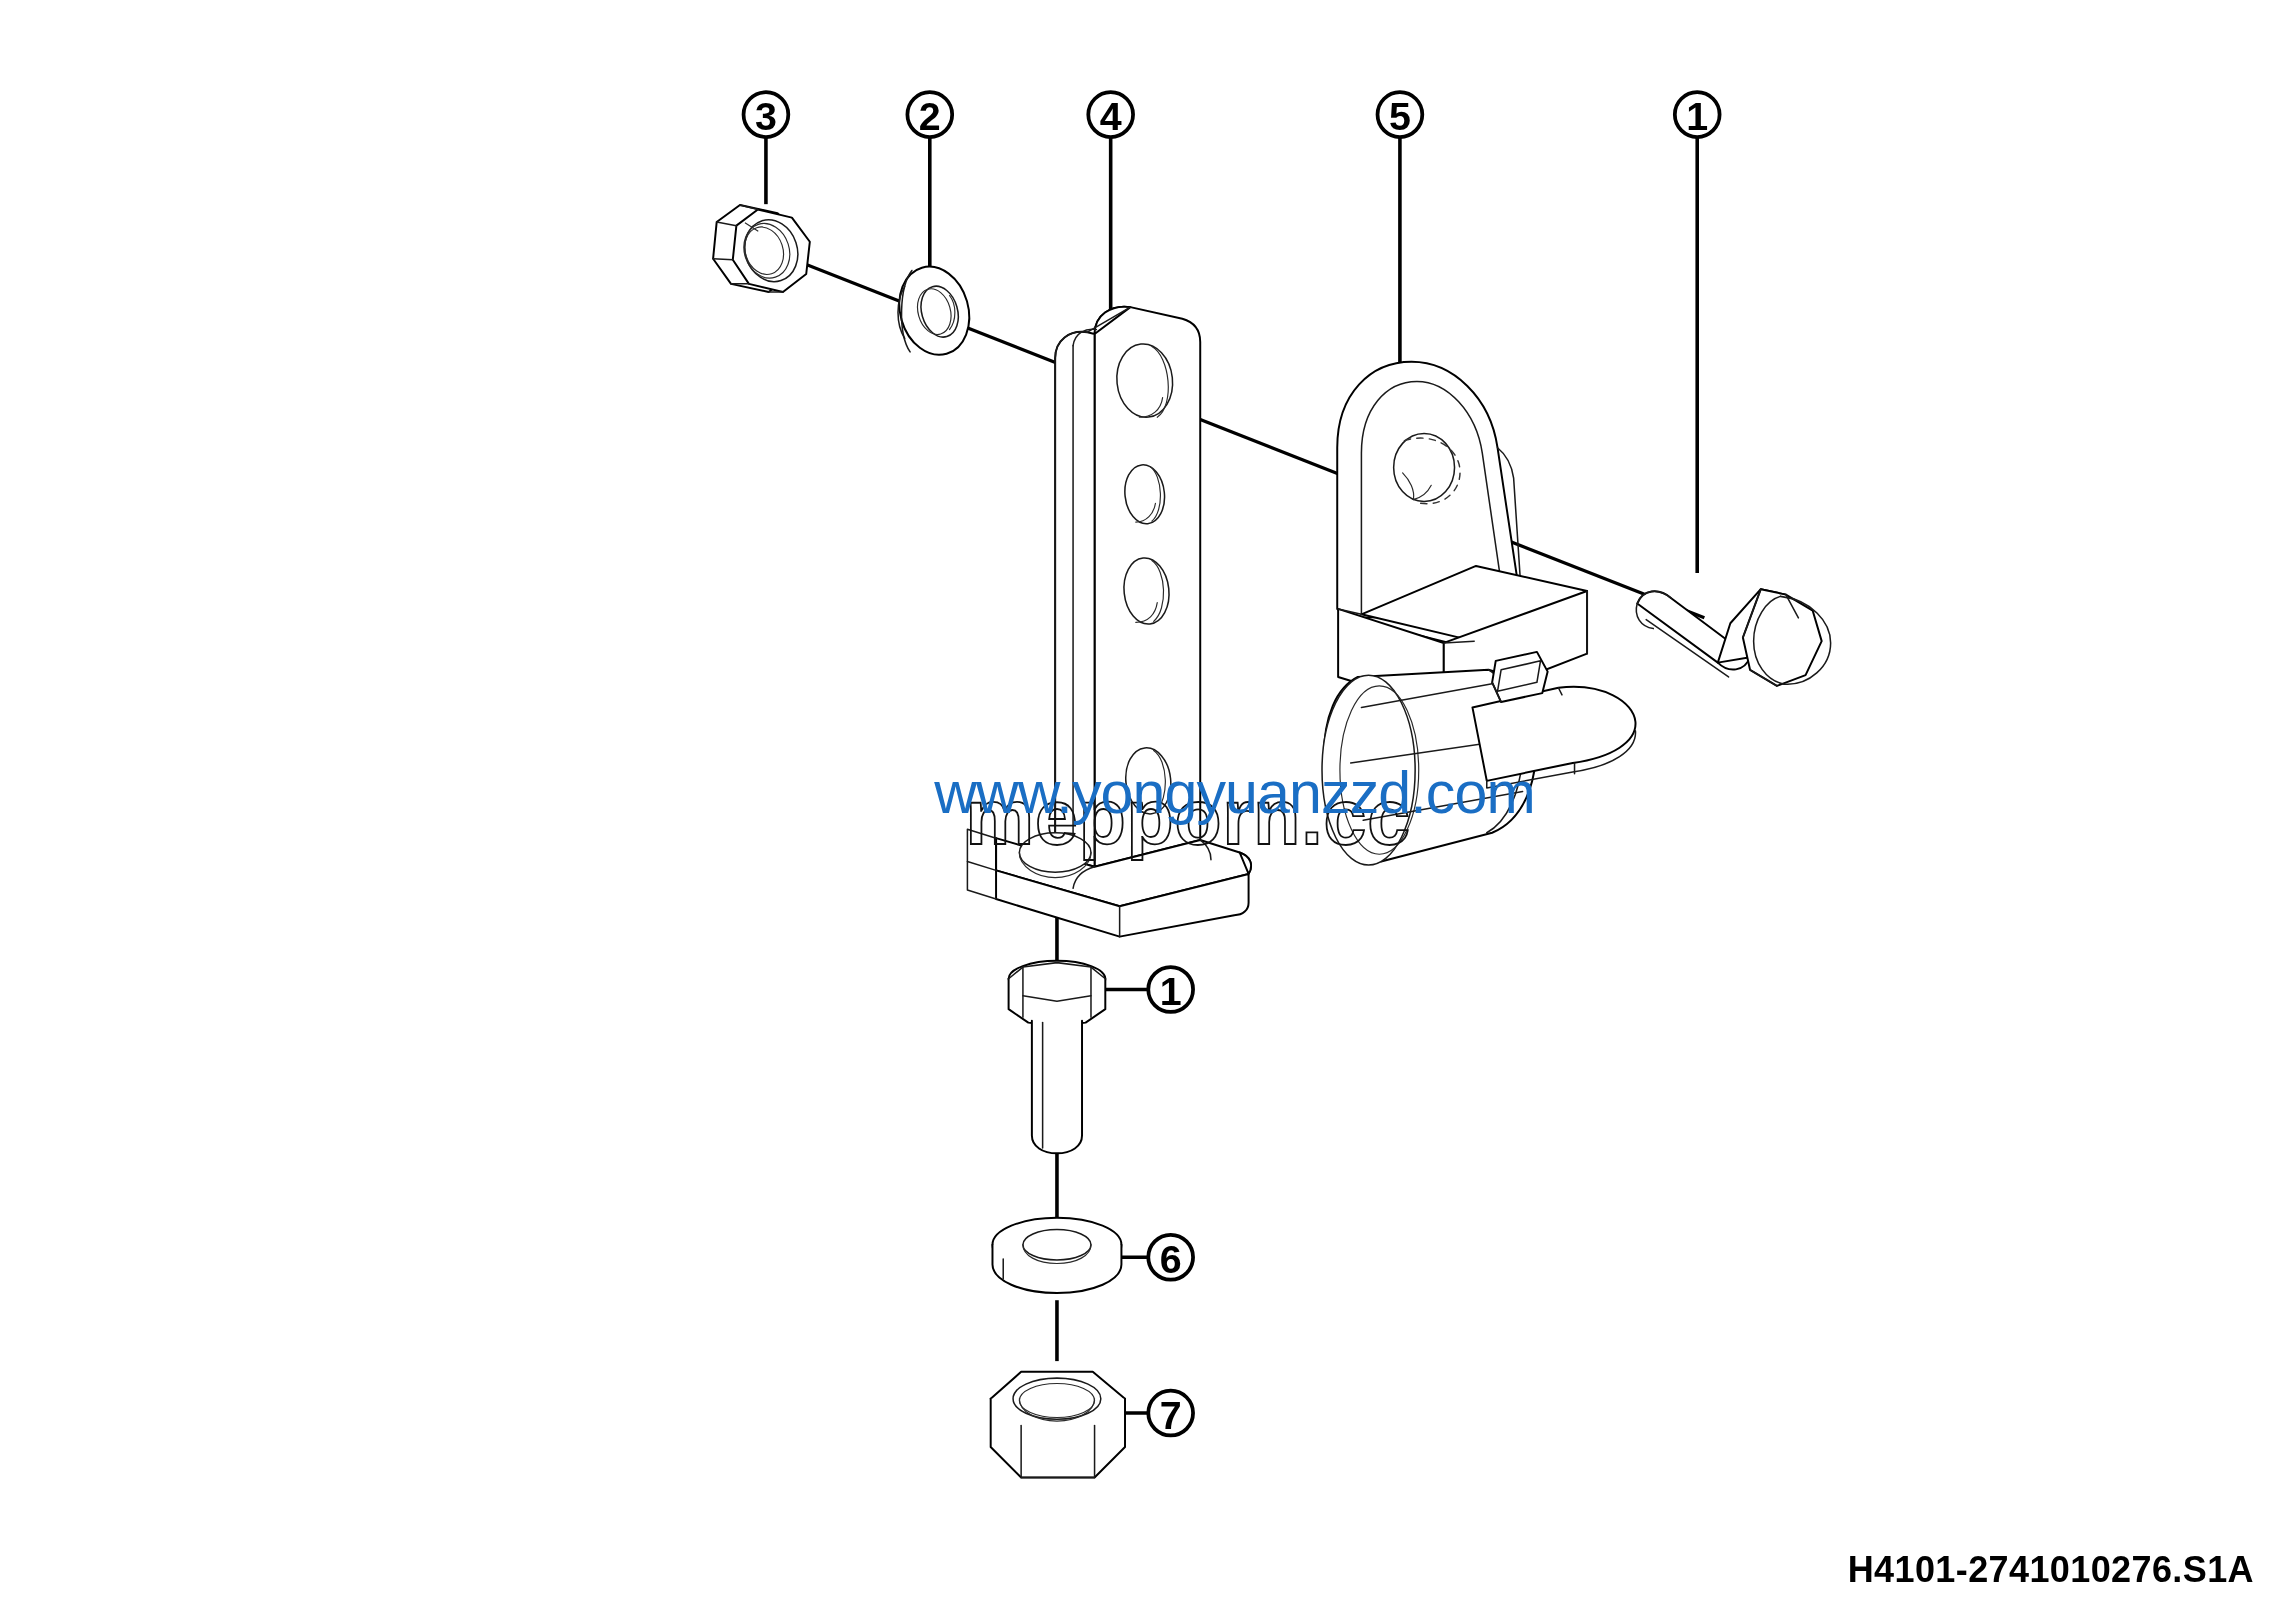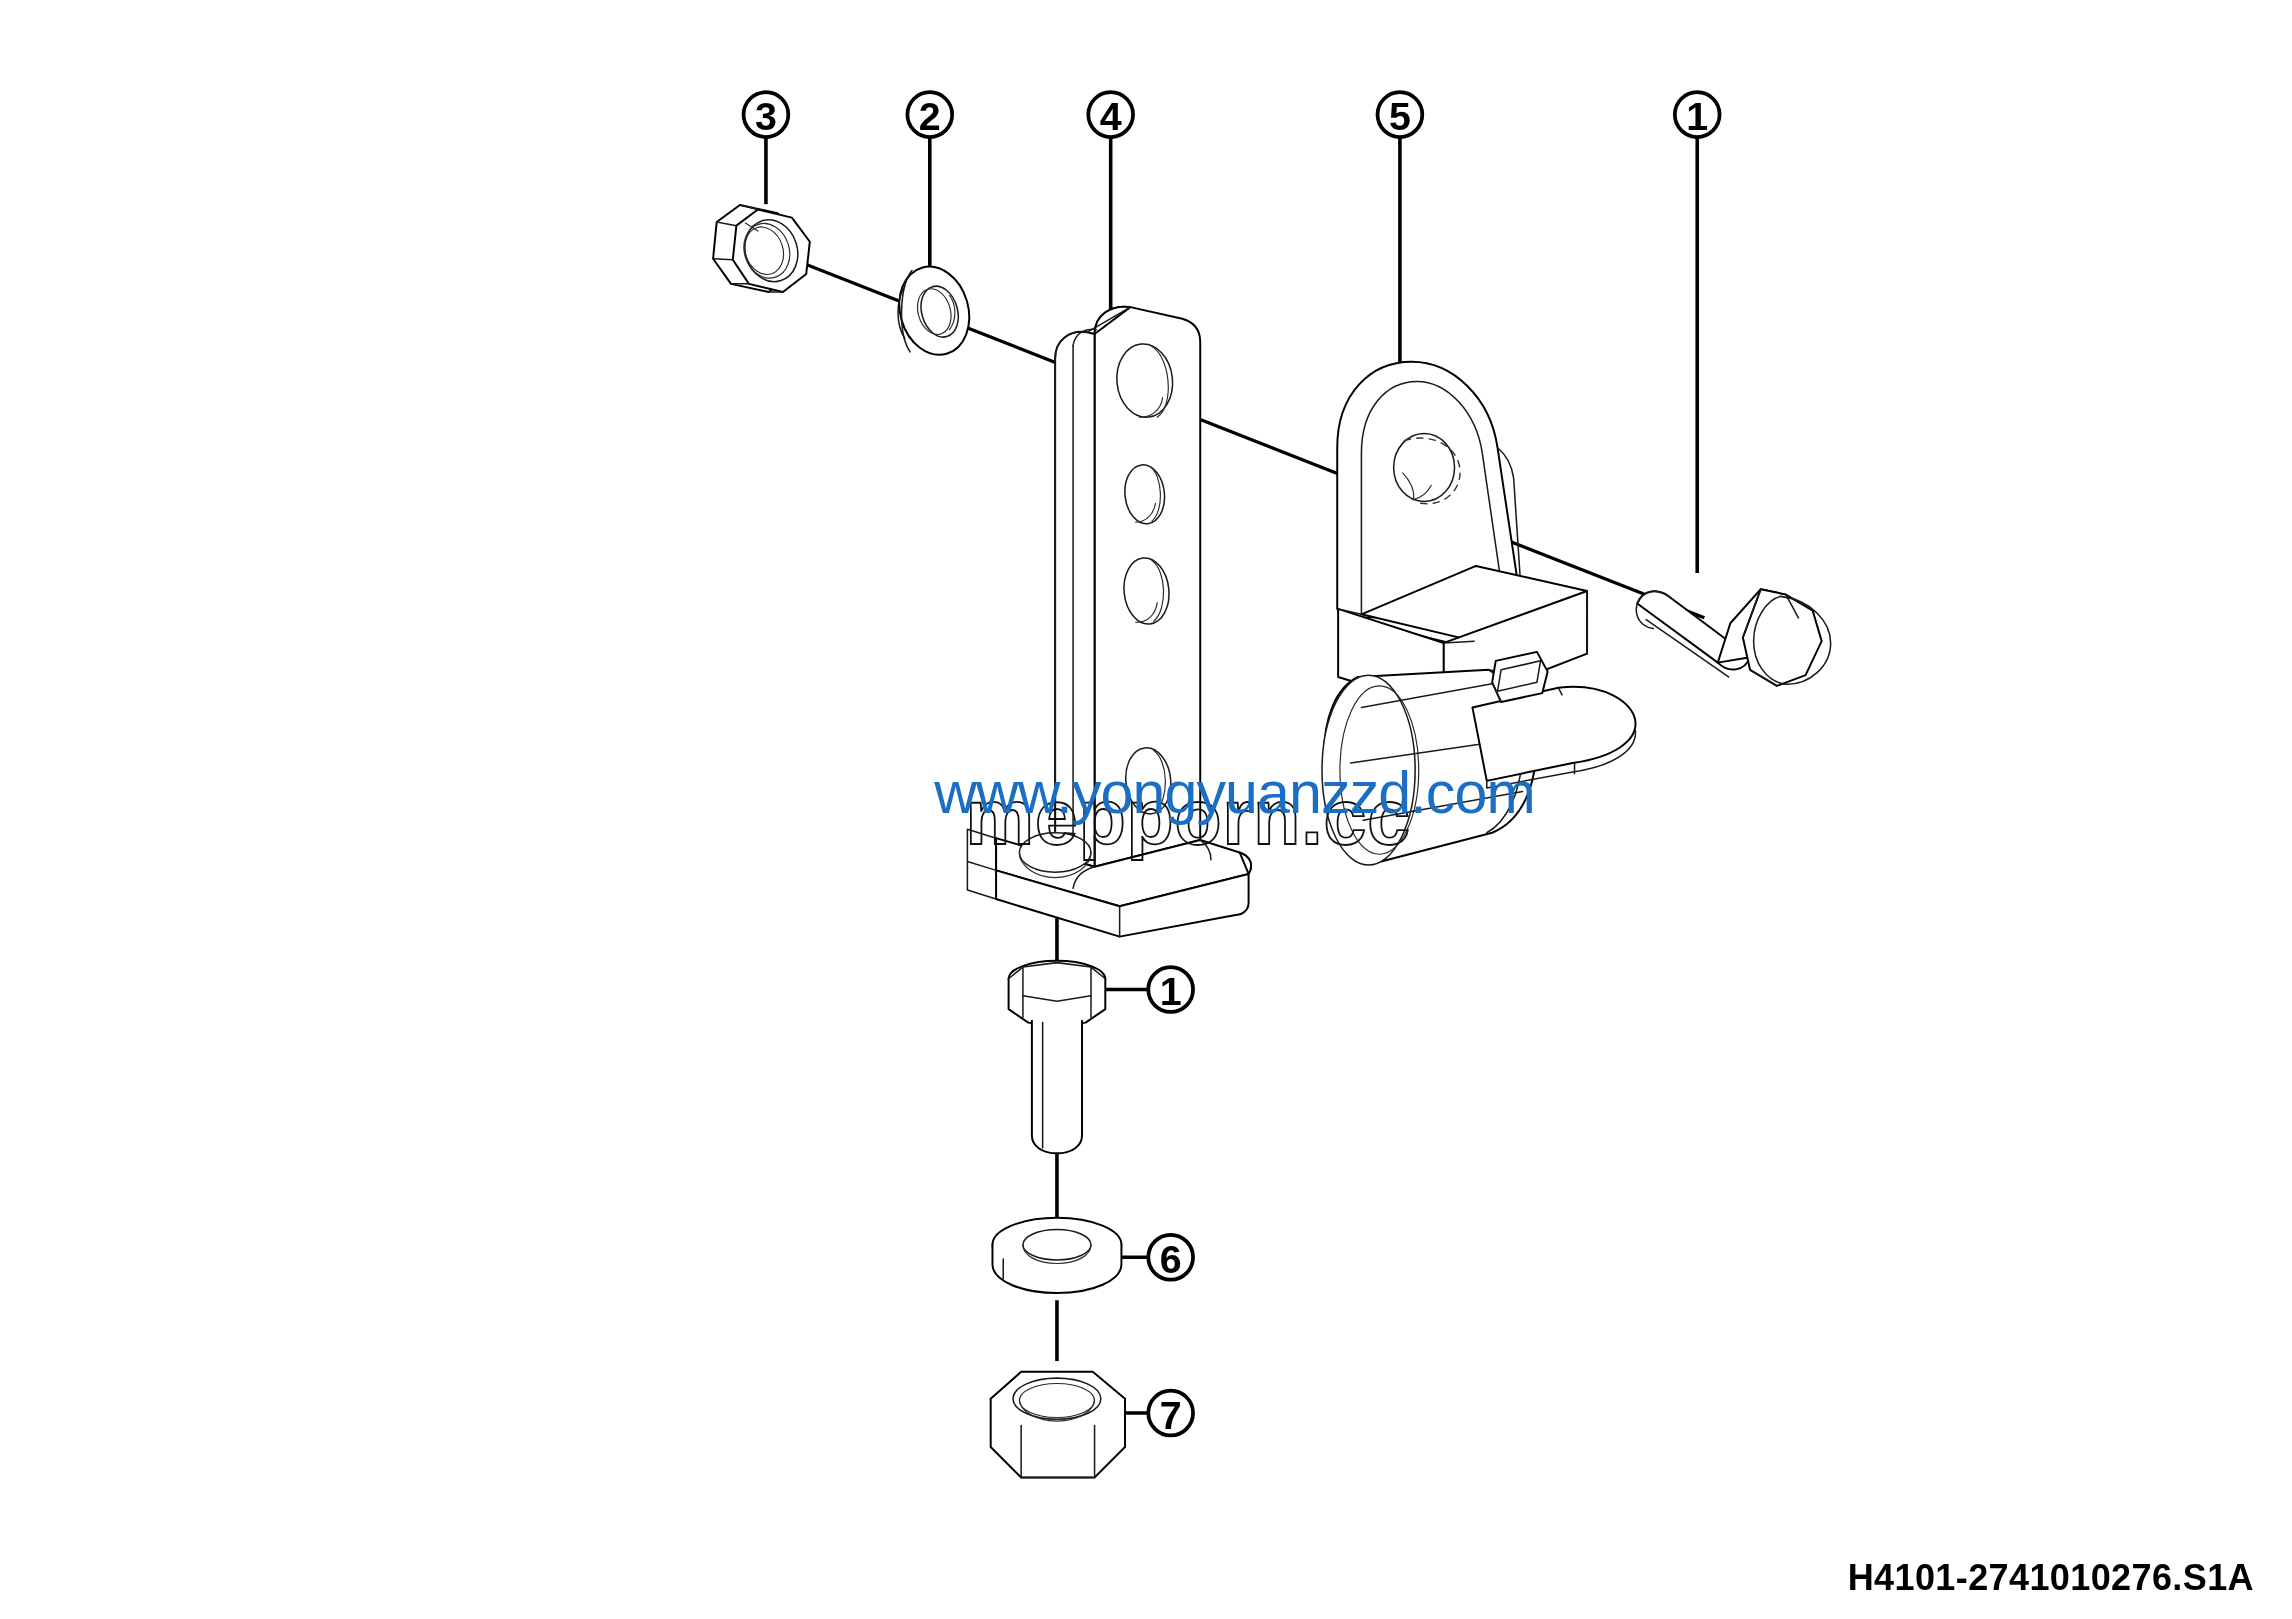--- a/index.html
+++ b/index.html
@@ -100,21 +100,21 @@
     font-size: 86px;
     font-weight: bold;
     fill: none;
     stroke: #111111;
     stroke-width: 2.0;
     letter-spacing: 1px;
   }
   .partnum {
     position: absolute;
     right: 39px;
-    bottom: 20px;
+    bottom: 28px;
     font-family: "Liberation Sans", sans-serif;
     font-size: 36px;
     font-weight: bold;
     color: #000000;
     letter-spacing: 0.4px;
     white-space: nowrap;
   }
 </style>
 </head>
 <body>

